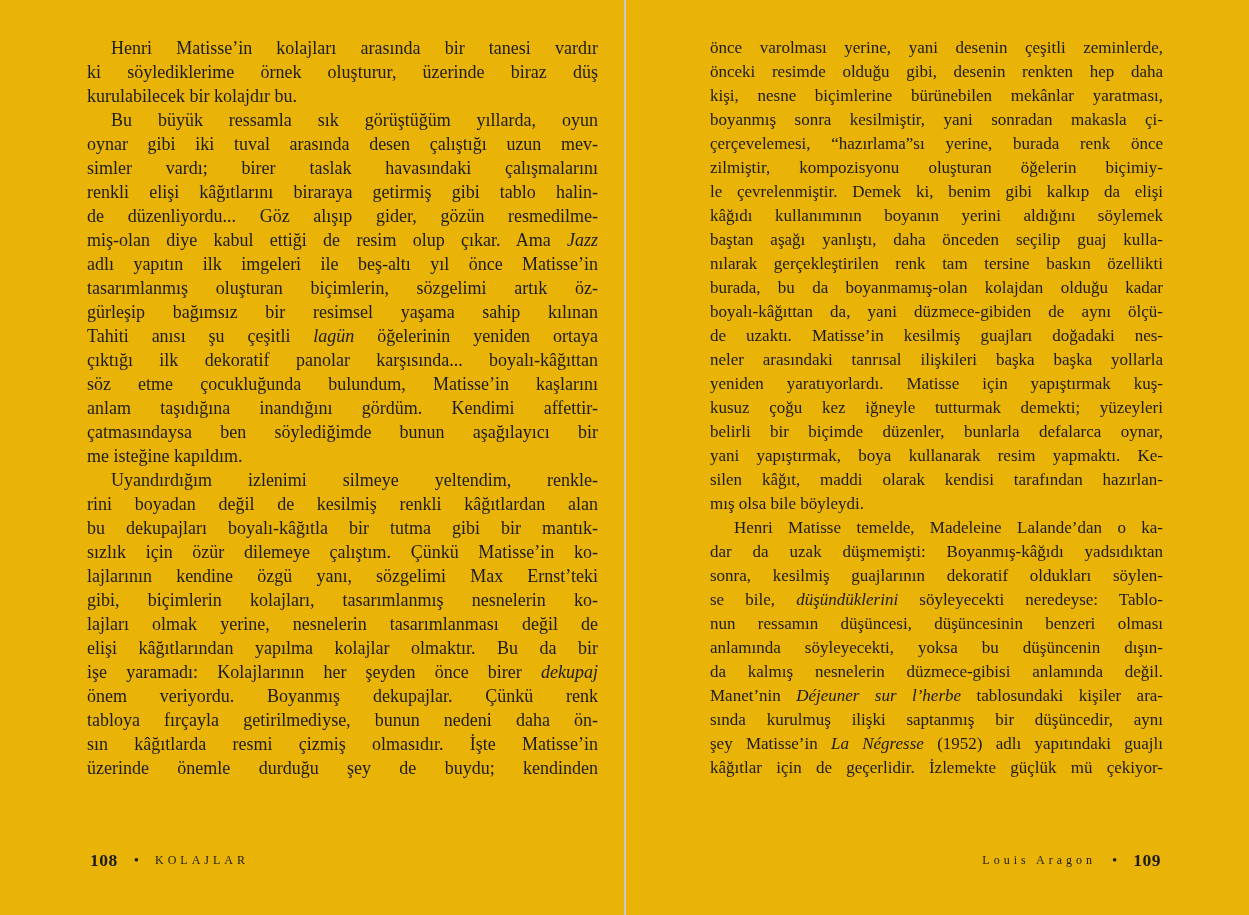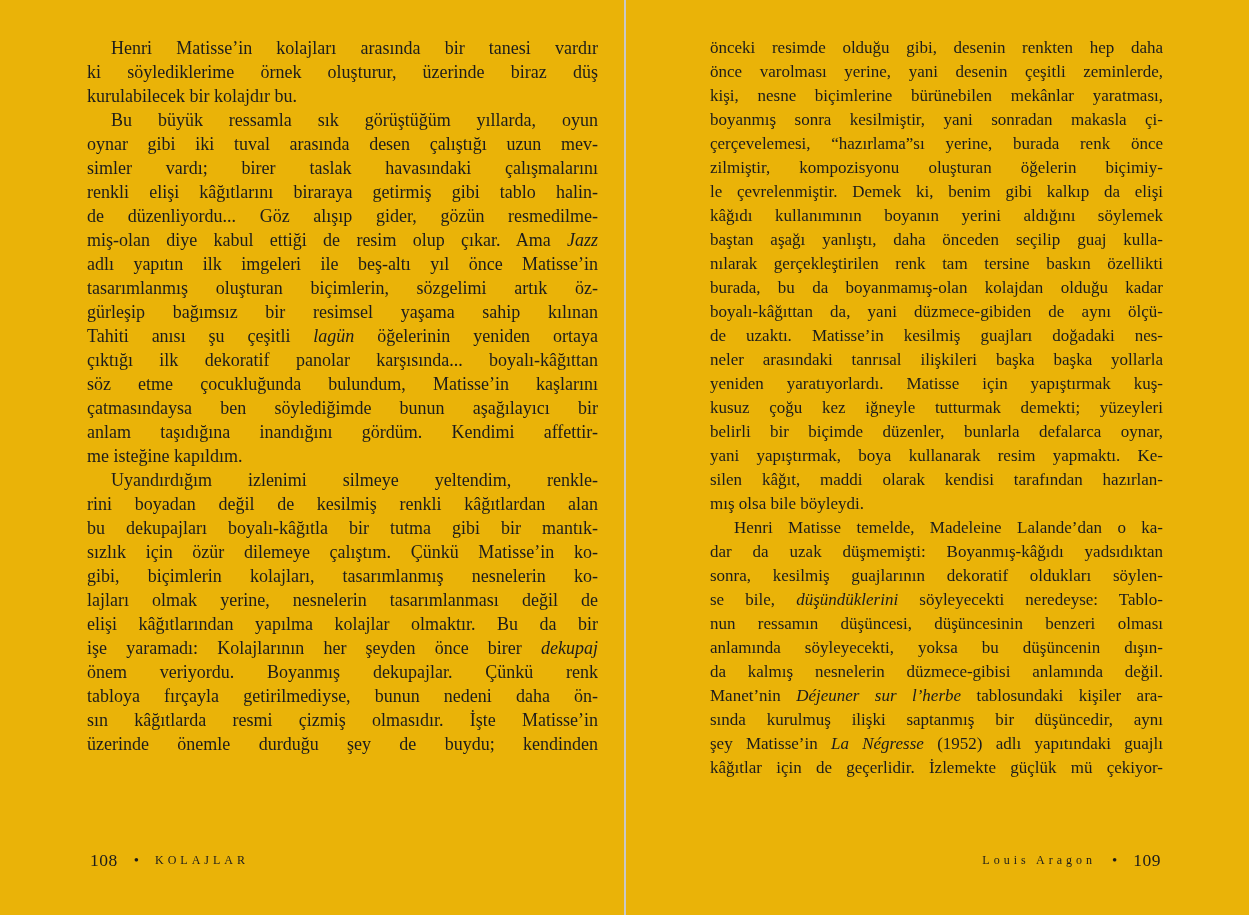--- a/index.html
+++ b/index.html
@@ -56,20 +56,21 @@
     display: flex;
     align-items: center;
     white-space: nowrap;
   }
   .footer.left-footer { left: 90px; }
   .footer.right-footer { right: 88px; }
   .pagenum {
     font-size: 17.5px;
     letter-spacing: 0.5px;
     color: #1c1c1c;
+    font-weight: bold;
   }
   .footer-bullet {
     font-size: 15px;
     margin: 0 16px;
     color: #1c1c1c;
     line-height: 1;
   }
   .running-title {
     font-size: 12px;
     letter-spacing: 4px;
@@ -91,49 +92,50 @@
         <div class="line"><span>simler vardı; birer taslak havasındaki çalışmalarını</span></div>
         <div class="line"><span>renkli elişi kâğıtlarını biraraya getirmiş gibi tablo halin-</span></div>
         <div class="line"><span>de düzenliyordu... Göz alışıp gider, gözün resmedilme-</span></div>
         <div class="line"><span>miş-olan diye kabul ettiği de resim olup çıkar. Ama </span><i>Jazz</i></div>
         <div class="line"><span>adlı yapıtın ilk imgeleri ile beş-altı yıl önce Matisse’in</span></div>
         <div class="line"><span>tasarımlanmış oluşturan biçimlerin, sözgelimi artık öz-</span></div>
         <div class="line"><span>gürleşip bağımsız bir resimsel yaşama sahip kılınan</span></div>
         <div class="line"><span>Tahiti anısı şu çeşitli </span><i>lagün</i><span> öğelerinin yeniden ortaya</span></div>
         <div class="line"><span>çıktığı ilk dekoratif panolar karşısında... boyalı-kâğıttan</span></div>
         <div class="line"><span>söz etme çocukluğunda bulundum, Matisse’in kaşlarını</span></div>
+        <div class="line"><span>anlam taşıdığına inandığını gördüm. Kendimi affettir-</span></div>
         <div class="line"><span>çatmasındaysa ben söylediğimde bunun aşağılayıcı bir</span></div>
-        <div class="line"><span>anlam taşıdığına inandığını gördüm. Kendimi affettir-</span></div>
         <div class="line end"><span>me isteğine kapıldım.</span></div>
         <div class="line indent"><span>Uyandırdığım izlenimi silmeye yeltendim, renkle-</span></div>
         <div class="line"><span>rini boyadan değil de kesilmiş renkli kâğıtlardan alan</span></div>
         <div class="line"><span>bu dekupajları boyalı-kâğıtla bir tutma gibi bir mantık-</span></div>
         <div class="line"><span>sızlık için özür dilemeye çalıştım. Çünkü Matisse’in ko-</span></div>
+        <div class="line"><span>lajlarının kendine özgü yanı, sözgelimi Max Ernst’teki</span></div>
         <div class="line"><span>gibi, biçimlerin kolajları, tasarımlanmış nesnelerin ko-</span></div>
         <div class="line"><span>lajları olmak yerine, nesnelerin tasarımlanması değil de</span></div>
         <div class="line"><span>elişi kâğıtlarından yapılma kolajlar olmaktır. Bu da bir</span></div>
         <div class="line"><span>işe yaramadı: Kolajlarının her şeyden önce birer </span><i>dekupaj</i></div>
         <div class="line"><span>önem veriyordu. Boyanmış dekupajlar. Çünkü renk</span></div>
         <div class="line"><span>tabloya fırçayla getirilmediyse, bunun nedeni daha ön-</span></div>
         <div class="line"><span>sın kâğıtlarda resmi çizmiş olmasıdır. İşte Matisse’in</span></div>
         <div class="line"><span>üzerinde önemle durduğu şey de buydu; kendinden</span></div>
       </div>
     <div class="footer left-footer">
       <span class="pagenum">108</span>
       <span class="footer-bullet">•</span>
       <span class="running-title">KOLAJLAR</span>
     </div>
   </div>
 
   <div class="divider"></div>
 
   <div class="page">
     <div class="text-block right">
+        <div class="line"><span>önce varolması yerine, yani desenin çeşitli zeminlerde,</span></div>
         <div class="line"><span>önceki resimde olduğu gibi, desenin renkten hep daha</span></div>
-        <div class="line"><span>önce varolması yerine, yani desenin çeşitli zeminlerde,</span></div>
         <div class="line"><span>kişi, nesne biçimlerine bürünebilen mekânlar yaratması,</span></div>
         <div class="line"><span>boyanmış sonra kesilmiştir, yani sonradan makasla çi-</span></div>
         <div class="line"><span>çerçevelemesi, “hazırlama”sı yerine, burada renk önce</span></div>
         <div class="line"><span>zilmiştir, kompozisyonu oluşturan öğelerin biçimiy-</span></div>
         <div class="line"><span>le çevrelenmiştir. Demek ki, benim gibi kalkıp da elişi</span></div>
         <div class="line"><span>kâğıdı kullanımının boyanın yerini aldığını söylemek</span></div>
         <div class="line"><span>baştan aşağı yanlıştı, daha önceden seçilip guaj kulla-</span></div>
         <div class="line"><span>nılarak gerçekleştirilen renk tam tersine baskın özellikti</span></div>
         <div class="line"><span>burada, bu da boyanmamış-olan kolajdan olduğu kadar</span></div>
         <div class="line"><span>boyalı-kâğıttan da, yani düzmece-gibiden de aynı ölçü-</span></div>

